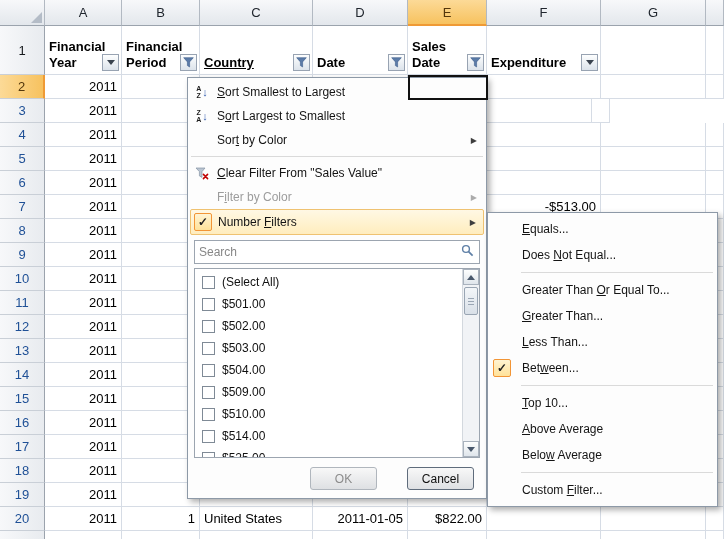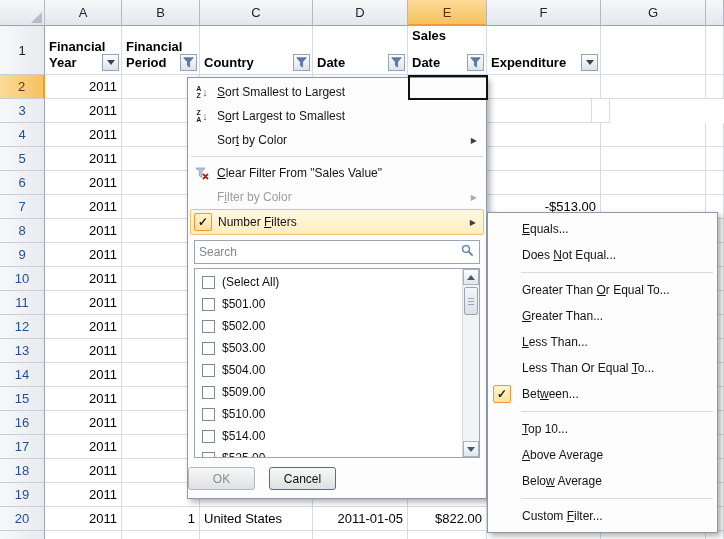--- a/index.html
+++ b/index.html
@@ -49,21 +49,21 @@
 .cb{width:13px;height:13px;flex:none;border:1px solid #7F8A96;background:#fff;margin-right:7px;}
 .vlbl{font-size:12px;color:#101010;}
 #vscroll{position:absolute;right:0;top:0;bottom:0;width:17px;background:#F1F3F6;border-left:1px solid #D3D8DE;}
 .sbtn{position:absolute;left:0;width:16px;height:16px;border:1px solid #A9B2BD;background:linear-gradient(#FDFEFE,#DFE5EB);display:flex;align-items:center;justify-content:center;}
 #sbup{top:0;}#sbdown{bottom:0;}
 .tup{width:0;height:0;border-left:4px solid transparent;border-right:4px solid transparent;border-bottom:5px solid #49586C;}
 .tdn{width:0;height:0;border-left:4px solid transparent;border-right:4px solid transparent;border-top:5px solid #49586C;}
 #thumb{position:absolute;left:1px;top:18px;width:14px;height:28px;border:1px solid #99A5B3;border-radius:2px;background:linear-gradient(#F3F6F9,#D9E0E8);}
 #thumb::after{content:"";position:absolute;left:3px;right:3px;top:13px;height:1px;background:#9AA6B4;box-shadow:0 -3px 0 #9AA6B4,0 3px 0 #9AA6B4;}
 
-#btnrow{display:flex;gap:14px;margin:9px 12px 8px 0;}
+#btnrow{display:flex;justify-content:flex-end;gap:30px;margin:9px 12px 8px 0;}
 .btn{width:67px;height:23px;border-radius:3px;font-family:inherit;font-size:12px;background:linear-gradient(#F8F8F8,#DEE0E3);display:flex;align-items:center;justify-content:center;}
 #okbtn{border:1px solid #B0B6BD;color:#8C8C8C;}
 #cancelbtn{border:1px solid #5F6C7C;color:#101010;}
 
 #submenu{position:absolute;left:487px;top:212px;width:231px;background:#FDFDFD;border:1px solid #8D99A7;box-shadow:3px 3px 6px rgba(0,0,0,.32);z-index:30;padding:3px 0;font-size:12px;}
 .smi{position:relative;height:26px;display:flex;align-items:center;padding-left:34px;color:#141414;}
 .smi .chk{position:absolute;left:5px;top:4px;}
 .ssep{height:1px;background:#DADADA;margin:4px 4px 4px 33px;}
 u{text-decoration:underline;}
 </style>
@@ -96,37 +96,37 @@
         </div>
         <div class="cell hcell" style="width: 78px;">
           <div class="htext">Financial</div>
           <div class="htext">Period</div>
           <div class="fbtn">
             <svg width="11" height="11" viewBox="0 0 11 11">
               <path d="M0.7 0.7 H10.3 L6.6 4.9 V10 L4.4 8.6 V4.9 Z" fill="#5B7BA8" stroke="#3D5C8C" stroke-width="0.6"></path>
             </svg>
           </div>
         </div>
-        <div class="cell hcell" style="width: 113px;">
+        <div class="cell hcell" style="width: 113px; text-decoration: underline;">
           <div class="htext">Country</div>
           <div class="fbtn">
             <svg width="11" height="11" viewBox="0 0 11 11">
               <path d="M0.7 0.7 H10.3 L6.6 4.9 V10 L4.4 8.6 V4.9 Z" fill="#5B7BA8" stroke="#3D5C8C" stroke-width="0.6"></path>
             </svg>
           </div>
         </div>
         <div class="cell hcell" style="width: 95px;">
           <div class="htext">Date</div>
           <div class="fbtn">
             <svg width="11" height="11" viewBox="0 0 11 11">
               <path d="M0.7 0.7 H10.3 L6.6 4.9 V10 L4.4 8.6 V4.9 Z" fill="#5B7BA8" stroke="#3D5C8C" stroke-width="0.6"></path>
             </svg>
           </div>
         </div>
-        <div class="cell hcell" style="width: 79px; justify-content: space-between;">
+        <div class="cell hcell" style="width: 79px;">
           <div class="htext">Sales</div>
           <div class="htext">Date</div>
           <div class="fbtn">
             <svg width="11" height="11" viewBox="0 0 11 11">
               <path d="M0.7 0.7 H10.3 L6.6 4.9 V10 L4.4 8.6 V4.9 Z" fill="#5B7BA8" stroke="#3D5C8C" stroke-width="0.6"></path>
             </svg>
           </div>
         </div>
         <div class="cell hcell" style="width: 114px;">
           <div class="htext">Expenditure</div>
@@ -480,23 +480,20 @@
       <div class="smi">
         <div class="slbl">Greater Than <u>O</u>r Equal To...</div>
       </div>
       <div class="smi">
         <div class="slbl"><u>G</u>reater Than...</div>
       </div>
       <div class="smi">
         <div class="slbl"><u>L</u>ess Than...</div>
       </div>
       <div class="smi">
-        <div class="slbl">Less Than Or Equal <u>T</u>o...</div>
-      </div>
-      <div class="smi">
         <div class="chk">✓</div>
         <div class="slbl">Bet<u>w</u>een...</div>
       </div>
       <div class="ssep"></div>
       <div class="smi">
         <div class="slbl"><u>T</u>op 10...</div>
       </div>
       <div class="smi">
         <div class="slbl"><u>A</u>bove Average</div>
       </div>

